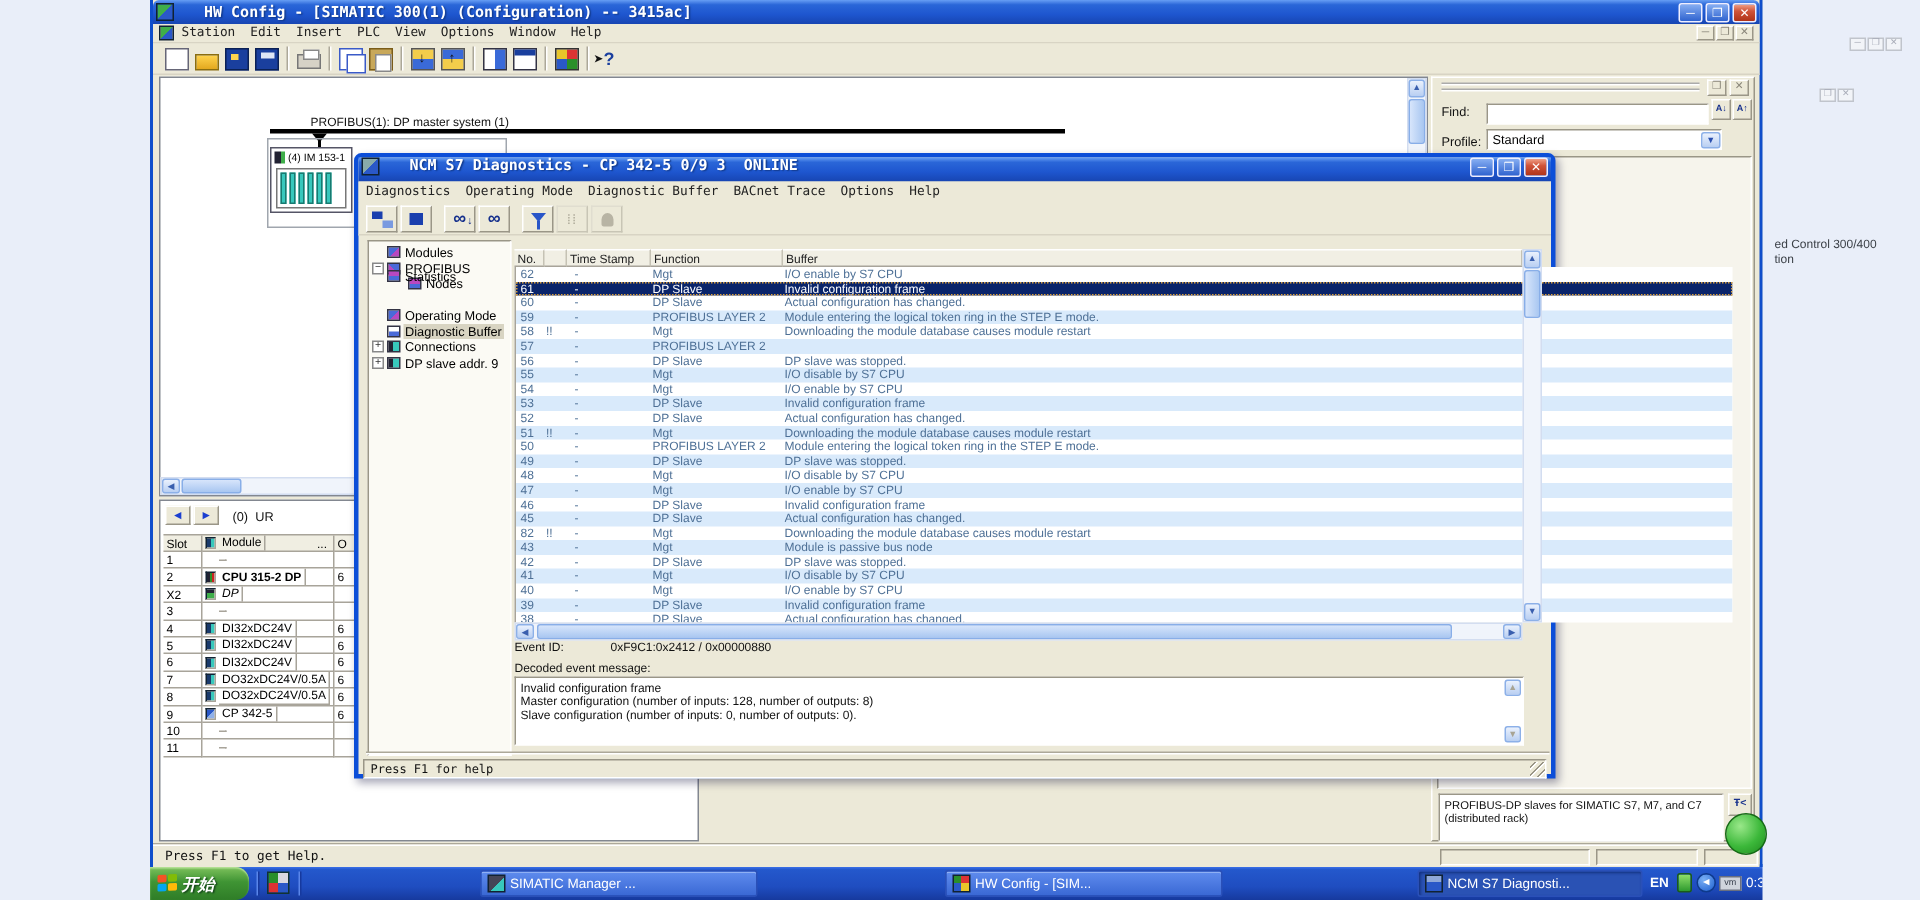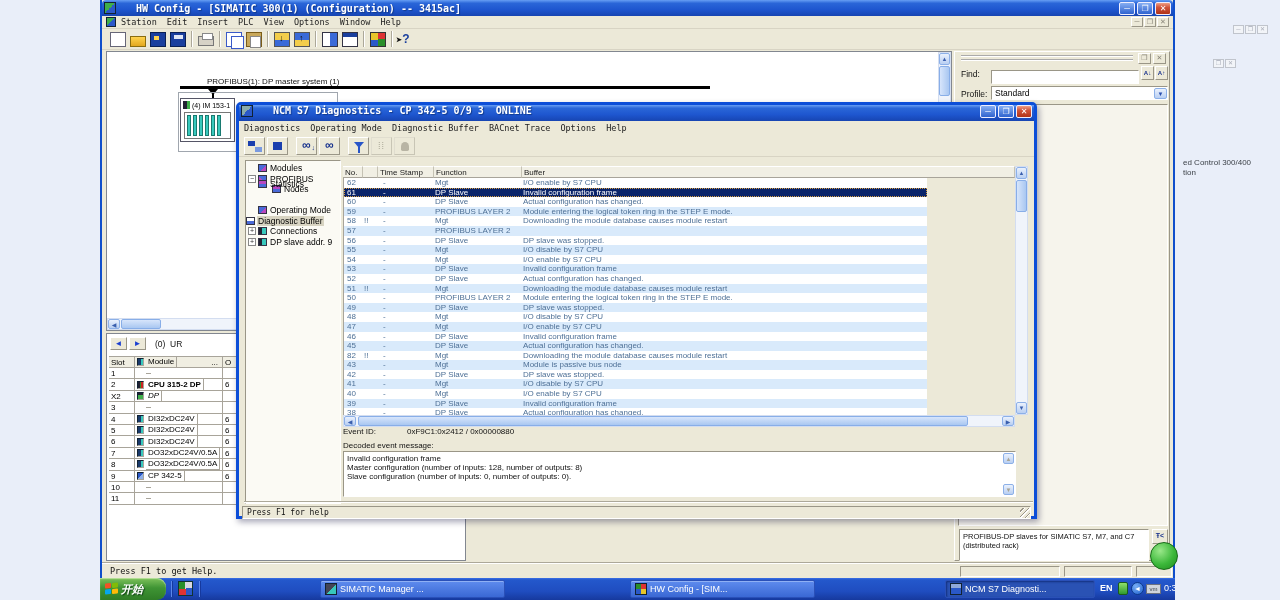--- a/index.html
+++ b/index.html
@@ -139,21 +139,21 @@
 .t1{background:linear-gradient(135deg,#4a6ad8 55%,#b848c0 55%)}
 .t2{background:linear-gradient(45deg,#b848c0 45%,#4a6ad8 45%)}
 .t3{background:linear-gradient(#b848c0 50%,#4a6ad8 50%)}
 .t4{background:#fff;box-shadow:inset 0 -3px 0 #4a6ad8}
 .t5{background:linear-gradient(90deg,#223 40%,#38c8bc 40%)}
 .tlabel{padding:0 1px}
 .tlabel.sel{background:#d8d4c2}
 
 .ehead{left:104px;top:61px;width:672px;height:12px;display:flex;background:#f1efe4;font-size:8px;color:#222}
 .ehead span{border-right:1px solid #c5c2b4;border-bottom:1px solid #a8a49a;border-top:1px solid #fff;padding:1px 2px;white-space:nowrap;overflow:hidden}
-.erows{left:104px;top:73px;width:584px;height:237px;background:#fff;overflow:hidden;border-left:1px solid #a8a49a}
+.erows{left:104px;top:73px;width:812px;height:237px;background:#fff;overflow:hidden;border-left:1px solid #a8a49a}
 .erow{display:flex;height:9.6px;line-height:9.6px;font-size:8px;color:#4e7096;white-space:nowrap}
 .erows div.erow:nth-of-type(even){background:#d9eafb}
 .erows div.erow.selected{background:#0a246a;color:#fff;outline:1px dotted #d8a040;outline-offset:-1px}
 .e-no{width:20px;padding-left:3px;flex:none}
 .e-warn{width:15px;flex:none}
 .e-ts{width:56px;padding-left:4px;flex:none}
 .e-fn{width:88px;flex:none}
 .e-ev{flex:1;overflow:hidden}
 
 .dlabel{font-size:8px;color:#111}
@@ -389,21 +389,21 @@
     <div class="abs catalog">
       <span class="abs griplines" style="left:6px;top:3px;width:172px"></span>
       <span class="abs griplines" style="left:6px;top:7px;width:172px"></span>
       <span class="abs mdibtn" style="left:183px;top:1px;width:13px;height:11px">❐</span>
       <span class="abs mdibtn" style="left:198px;top:1px;width:13px;height:11px">✕</span>
       <span class="abs catlabel" style="left:6px;top:17px">Find:</span>
       <span class="abs" style="left:36px;top:14px;width:148px"><input class="catinput" value="" style=""></span>
       <span class="abs minibtn raised" style="left:186px;top:14px;width:13px;height:14px">A↓</span>
       <span class="abs minibtn raised" style="left:200px;top:14px;width:13px;height:14px">A↑</span>
       <span class="abs catlabel" style="left:6px;top:37px">Profile:</span>
-      <div class="abs selectbox" style="left:36px;top:34px;width:177px;height:14px">
+      <div class="abs selectbox" style="left:36px;top:34px;width:157px;height:14px">
         <span>Standard</span>
         <span class="selarrow">▼</span>
       </div>
       <div class="abs cattree" style="left:3px;top:52px;width:210px;height:422px"></div>
       <div class="abs descbox" style="left:4px;top:477px;width:190px;height:32px">
         <div>PROFIBUS-DP slaves for SIMATIC S7, M7, and C7</div>
         <div>(distributed rack)</div>
       </div>
       <span class="abs minibtn raised" style="left:197px;top:477px;width:16px;height:15px;font-size:7px">Ŧ&lt;</span>
     </div>
@@ -475,21 +475,21 @@
         <span class="tlabel">Nodes</span>
       </div>
       <div class="titem" style="top:18px;padding-left:12px">
         <span class="ticon t3"></span>
         <span class="tlabel">Statistics</span>
       </div>
       <div class="titem" style="top:44px;padding-left:12px">
         <span class="ticon t1"></span>
         <span class="tlabel">Operating Mode</span>
       </div>
-      <div class="titem" style="top:55px;padding-left:0">
+      <div class="titem" style="top:55px;padding-left:12px">
         <span class="ticon t4"></span>
         <span class="tlabel sel">Diagnostic Buffer</span>
       </div>
       <div class="titem" style="top:65px">
         <span class="texp">+</span>
         <span class="ticon t5"></span>
         <span class="tlabel">Connections</span>
       </div>
       <div class="titem" style="top:76px">
         <span class="texp">+</span>

